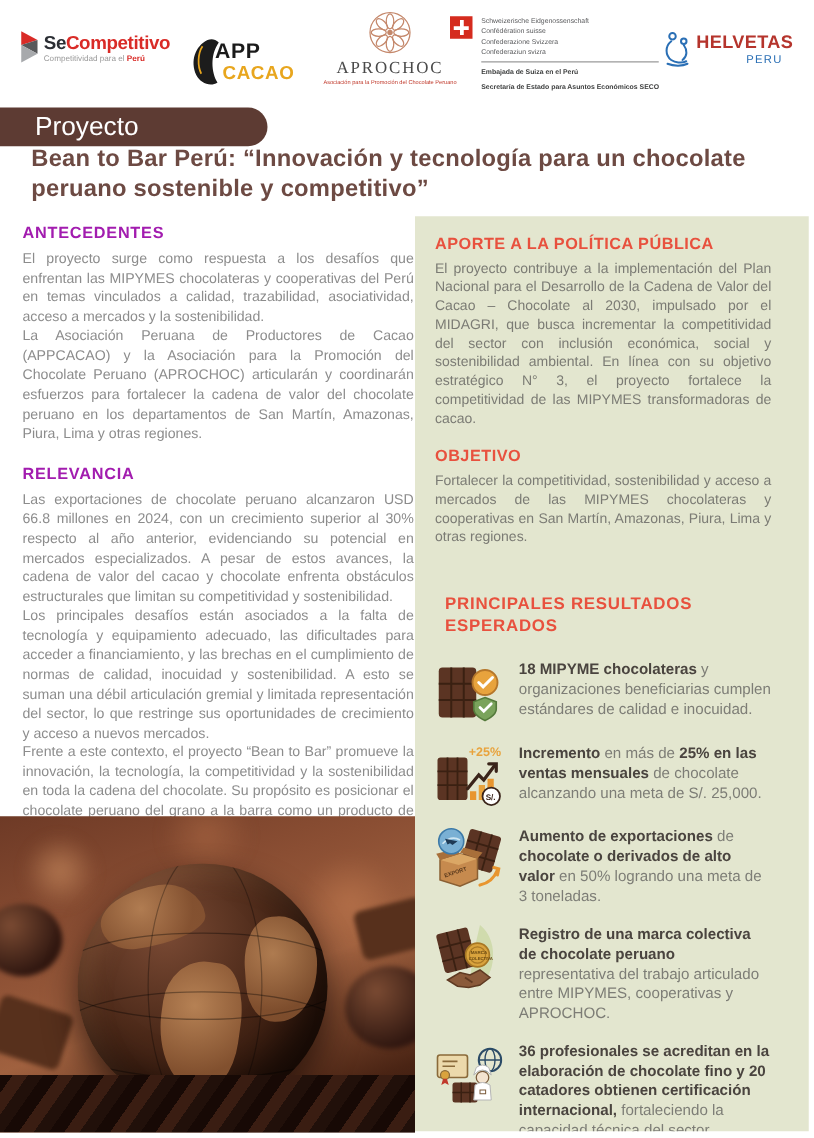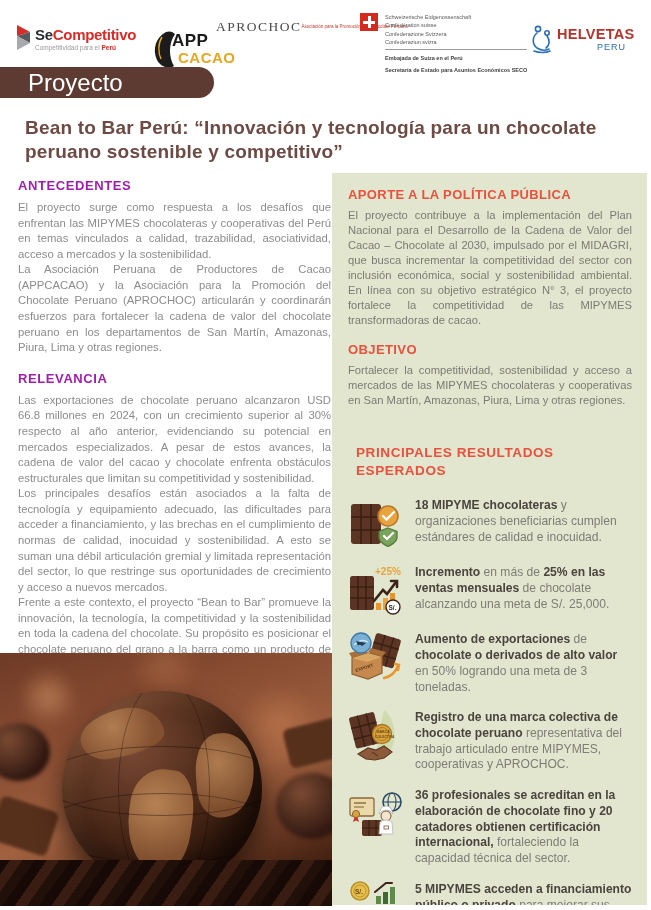--- a/index.html
+++ b/index.html
@@ -16,40 +16,40 @@
   .secomp-tag { font-size:6.5px; color:#9a9a9a; margin-top:1px; }
   .secomp-tag .pe { color:#d92b27; font-weight:bold; }
 
   .logo-appcacao { left:150px; top:31px; }
   .appcacao-wrap { position:relative; width:86px; height:40px; }
   .appcacao-pod { position:absolute; left:0; top:0; }
   .appcacao-text { position:absolute; left:22px; top:1px; line-height:1; }
   .appcacao-text .app { font-size:17px; font-weight:bold; color:#1a1a1a; letter-spacing:0.5px; }
   .appcacao-text .cacao { font-size:15px; font-weight:bold; color:#e8a61e; letter-spacing:0.5px; display:block; margin-top:1px; margin-left:6px; }
 
-  .logo-aprochoc { left:258px; top:8px; width:108px; flex-direction:row; justify-content:center;align-items:center; }
+  .logo-aprochoc { left:258px; top:8px; width:108px; flex-direction:column; justify-content:center;align-items:center; }
   .aprochoc-name { font-family:"Liberation Serif", serif; font-size:13.5px; letter-spacing:1.5px; color:#4a4a4a; margin-top:2px; }
   .aprochoc-tag { font-size:4.5px; color:#c0392b; margin-top:1px; white-space:nowrap; }
 
   .logo-swiss { left:360px; top:13px; gap:7px; align-items:flex-start; }
   .swiss-flag { width:18px; height:18px; background:#d52b1e; position:relative; flex:0 0 auto; }
   .swiss-flag:before { content:""; position:absolute; left:7.5px; top:3px; width:3px; height:12px; background:#fff; }
   .swiss-flag:after  { content:""; position:absolute; left:3px; top:7.5px; width:12px; height:3px; background:#fff; }
   .swiss-text { font-size:5.5px; color:#58595b; line-height:1.5; }
   .swiss-confed { border-bottom:0.5px solid #9a9a9a; padding-bottom:3px; }
   .swiss-bold { font-weight:bold; color:#3f4040; margin-top:4px; }
 
   .logo-helvetas { left:528px; top:24px; gap:3px; }
   .helvetas-text .name { font-size:14.5px; font-weight:bold; color:#b5342c; letter-spacing:0.3px; }
   .helvetas-text .sub { font-size:9px; font-weight:normal; color:#2a6fb5; letter-spacing:1px;margin-left:40px; }
 
   
-  .badge { position:absolute; left:0; top:67px; width:214px; height:31px;
+  .badge { position:absolute; left:0; top:86px; width:214px; height:31px;
            background:#5d3b33; border-radius:0 16px 16px 0;
-           color:#ffffff; font-size:24px; display:flex; align-items:center; padding-left:28px; }
+           color:#ffffff; font-size:21px; display:flex; align-items:center; padding-left:28px; }
   .title { position:absolute; left:25px; top:116px; width:605px;
            color:#6d4a43; font-size:19px; font-weight:bold; line-height:1.26; letter-spacing:0.2px; }
 
   
   .left-col { position:absolute; left:18px; top:178px; width:313px; }
   .h-red { color:#a21caf; font-size:13px; font-weight:bold; letter-spacing:0.6px; margin-bottom:7px; }
   .body-txt { color:#8c8c8c; font-size:11.3px; line-height:1.38; text-align:justify; }
   .body-txt p { margin:0; }
   .sec-relevancia { margin-top:15px; }
 
@@ -76,21 +76,21 @@
   .lat { position:absolute; left:-10%; width:120%; height:36%; border:1px solid rgba(0,0,0,.35); border-radius:50%; }
   .lat1 { top:28%; } .lat2 { top:52%; }
   .lon { position:absolute; top:-6%; height:112%; width:46%; border:1px solid rgba(0,0,0,.3); border-radius:50%; left:28%; }
   .shards { position:absolute; left:0; bottom:0; width:100%; height:46px;
             background:repeating-linear-gradient(-55deg,#21100a 0 10px,#3a1d12 10px 20px,#170905 20px 30px); filter:blur(.5px); }
   .shards2 { position:absolute; left:0; bottom:30px; width:100%; height:16px;
              background:repeating-linear-gradient(60deg,transparent 0 14px,#2a1710 14px 26px); opacity:.8; }
 
   
   .panel { position:absolute; left:332px; top:173px; width:315px; height:732px;
-           background:#e3e6cf; padding:14px 15px 10px 16px; overflow:hidden; }
+           background:#e3e6cf; padding:14px 30px 10px 16px; overflow:hidden; }
   .h-orange { color:#e8513e; font-size:13px; font-weight:bold; letter-spacing:0.4px; margin-bottom:6px; }
   .panel-txt { color:#7b7b74; font-size:11.2px; line-height:1.34; text-align:justify; }
   .sec-objetivo { margin-top:14px; }
   .results { margin-top:36px; }
   .h-results { color:#e8513e; font-size:13.5px; font-weight:bold; letter-spacing:0.6px; line-height:1.35; width:240px; margin-left:8px; }
   .result-list { margin-top:16px; display:flex; flex-direction:column; gap:13px; }
   .result-item { display:flex; gap:13px; align-items:flex-start; }
   .result-icon { flex:0 0 54px; width:54px; height:54px; }
   .result-text { flex:1; color:#7d7d76; font-size:12.1px; line-height:1.3; padding-top:2px; }
   .seg-bold { font-weight:bold; color:#4a443f; }

